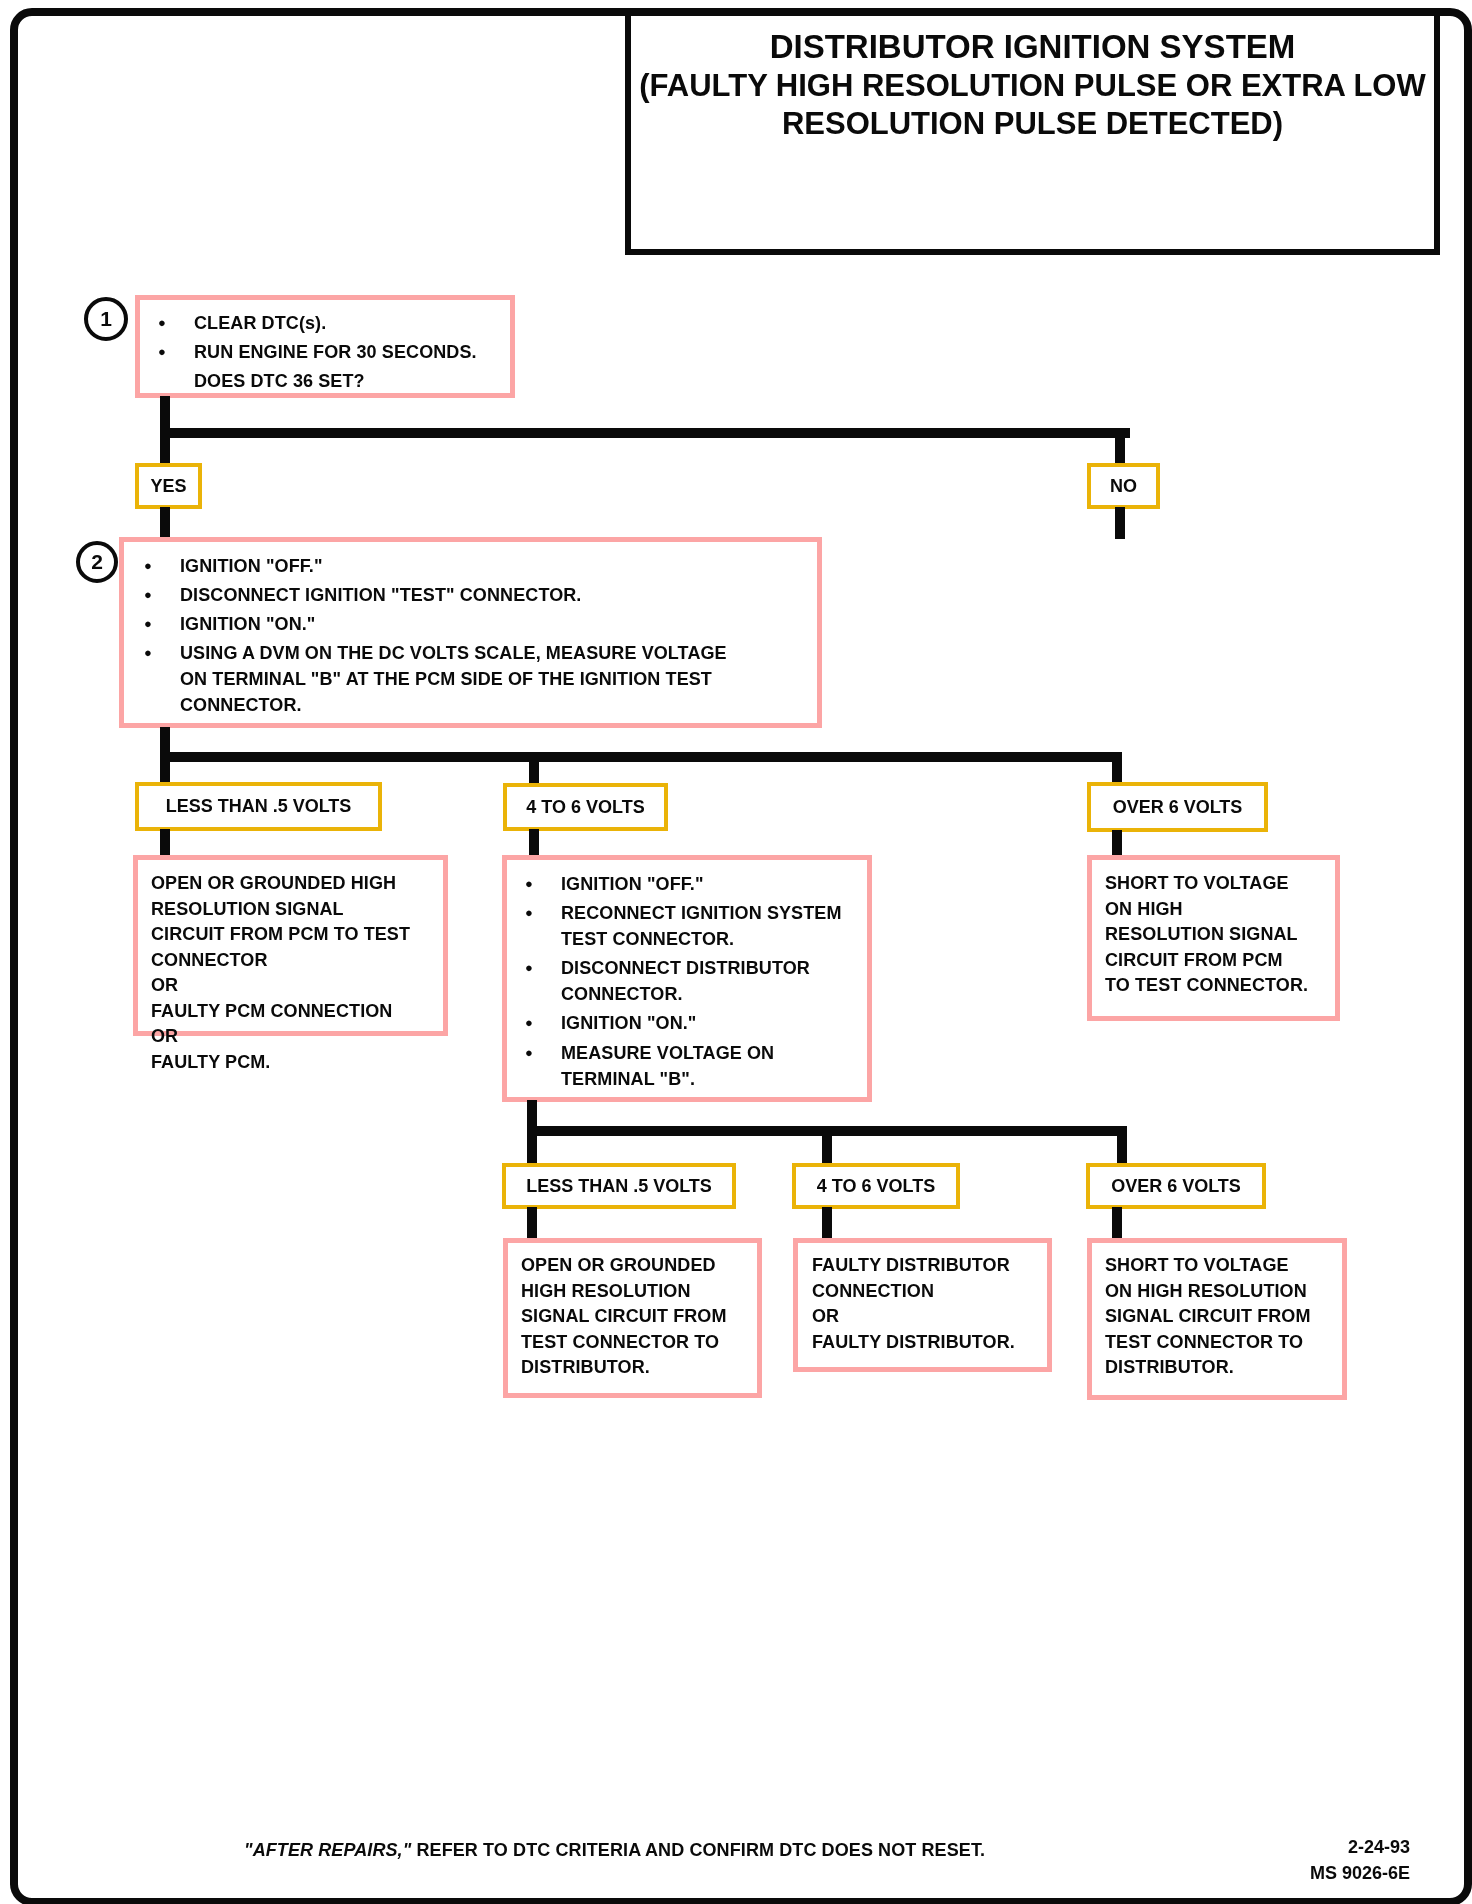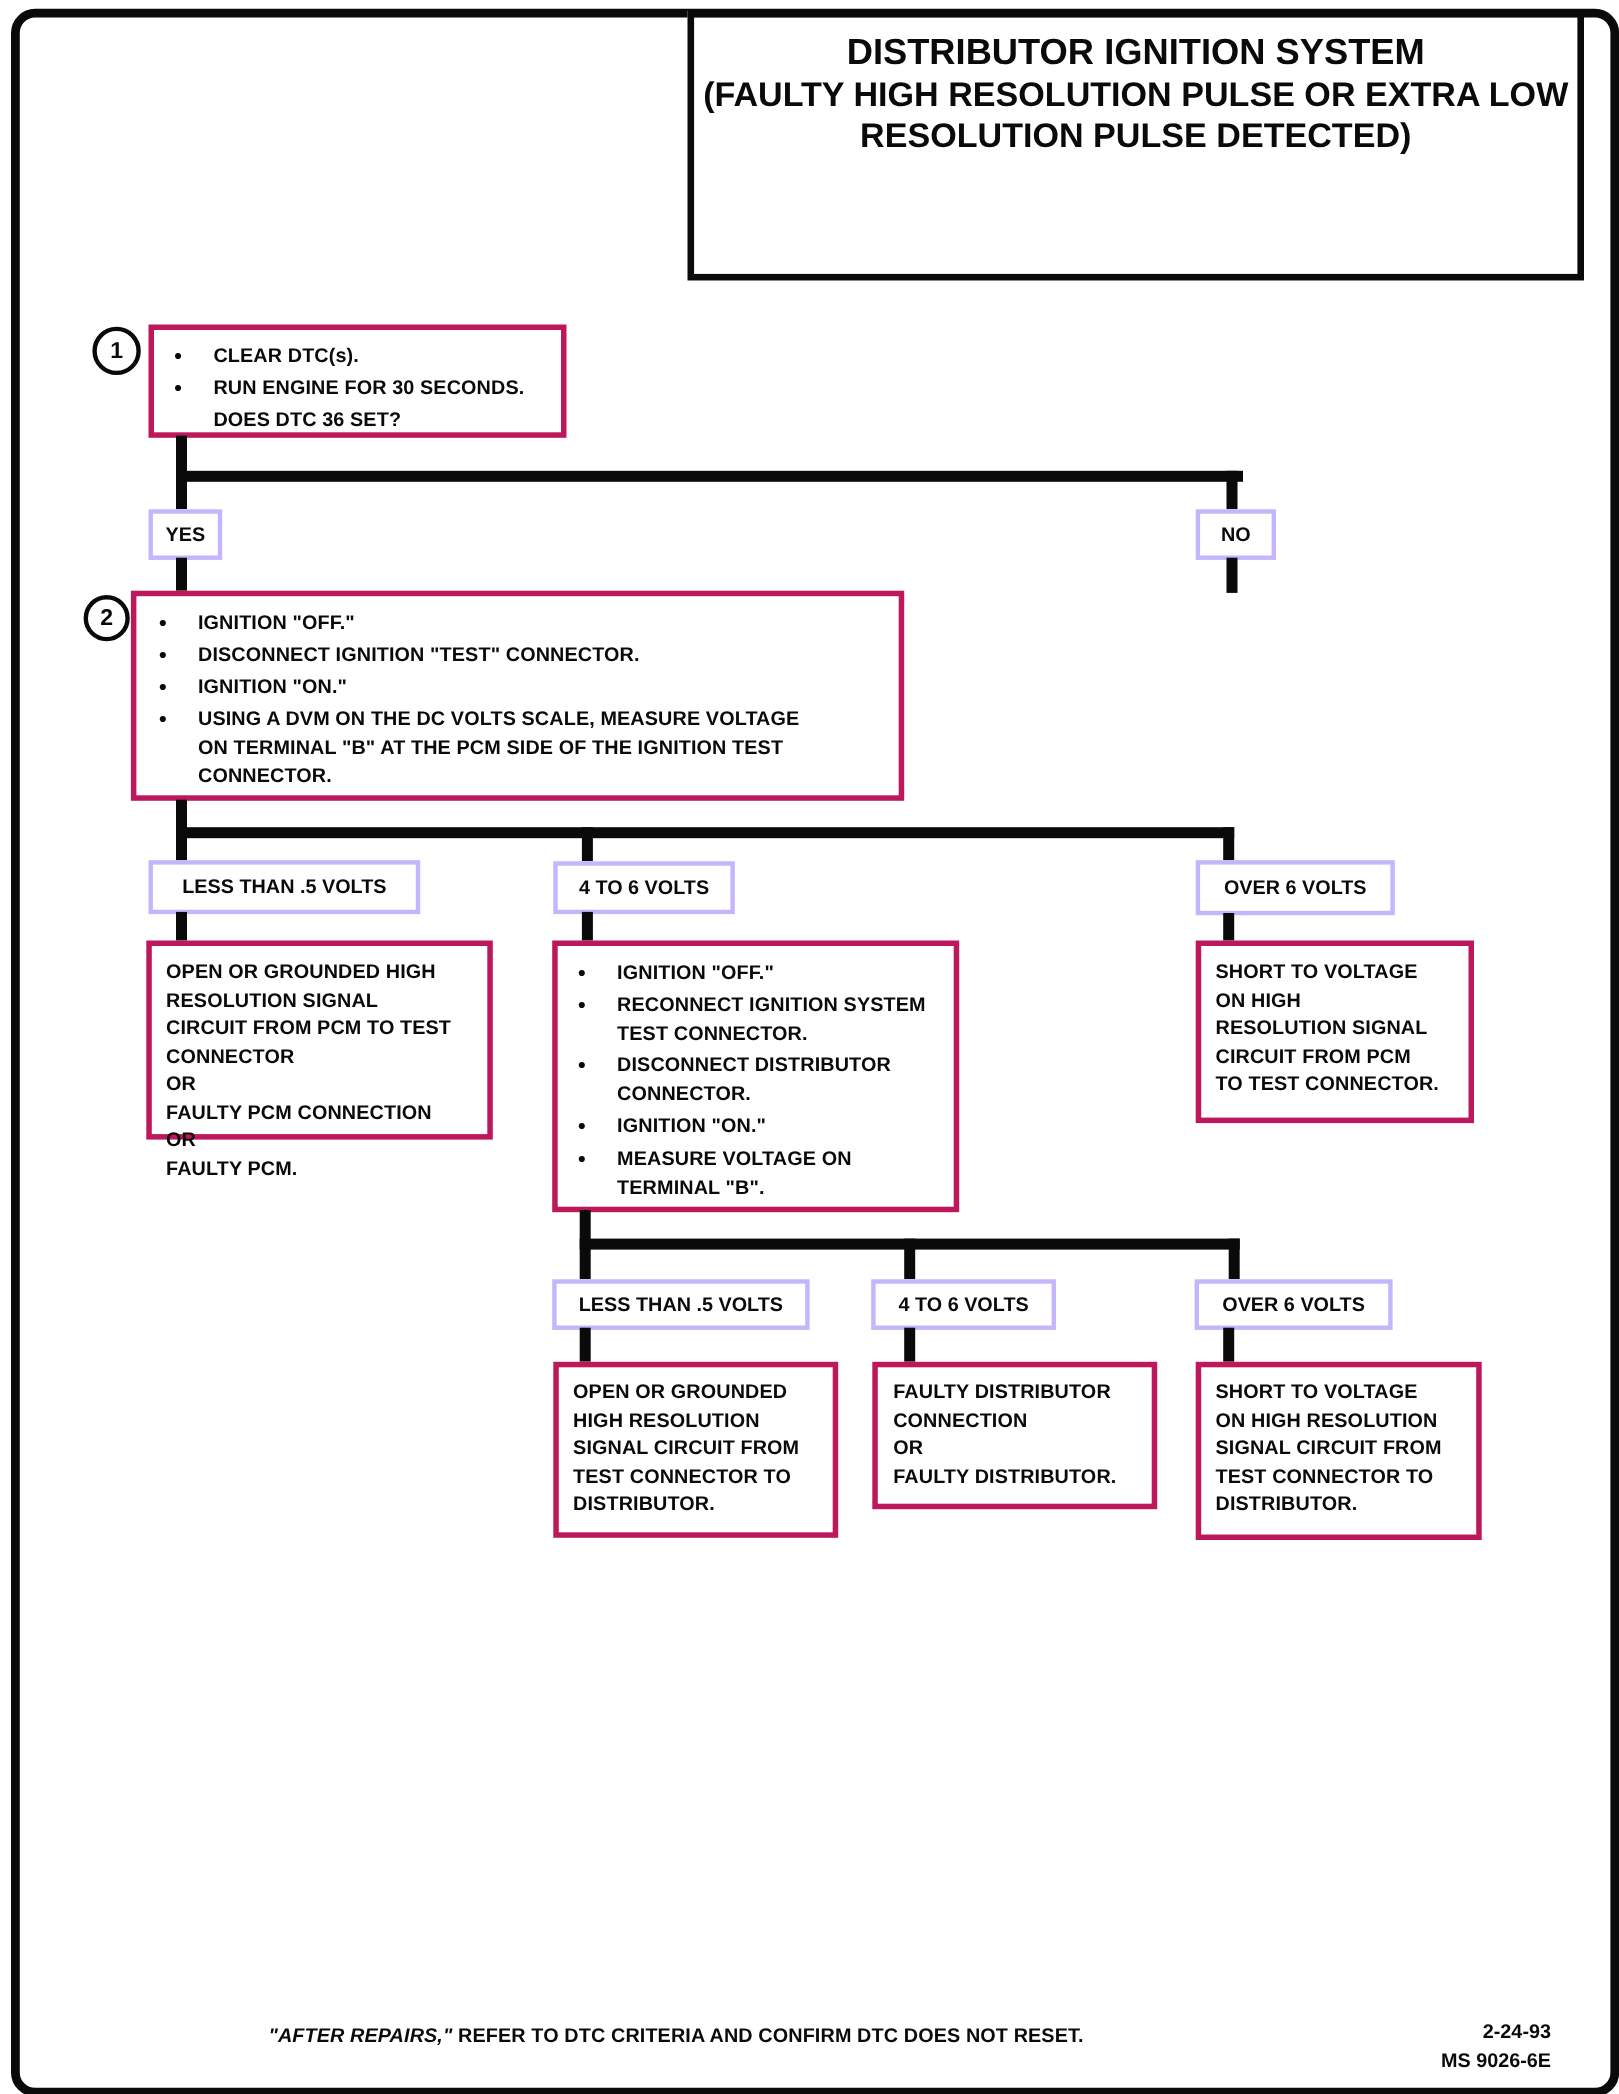--- a/index.html
+++ b/index.html
@@ -10,27 +10,27 @@
     font-family:"Liberation Sans", sans-serif;
     color:#0a0a0a;
     overflow:hidden;
   }
   .frame{
     position:absolute;left:10px;top:8px;width:1446px;height:1882px;
     border:8px solid #0a0a0a;border-radius:22px;
   }
   
   .node{
-    position:absolute;background:#fff;border:5px solid #be185d;
+    position:absolute;background:#fff;border:5px solid #fca5a5;
     box-sizing:border-box;
     font-weight:700;font-size:18px;line-height:1.45;
     letter-spacing:0.1px;
   }
   .tag{
-    position:absolute;background:#fff;border:4px solid #c4b5fd;
+    position:absolute;background:#fff;border:4px solid #eab308;
     box-sizing:border-box;display:flex;align-items:center;justify-content:center;
     font-weight:700;font-size:18px;white-space:nowrap;
   }
   .line{position:absolute;background:#0a0a0a;}
   .circle{
     position:absolute;border:4px solid #0a0a0a;border-radius:50%;
     box-sizing:border-box;background:#fff;
     display:flex;align-items:center;justify-content:center;
     font-weight:700;font-size:21px;
   }

